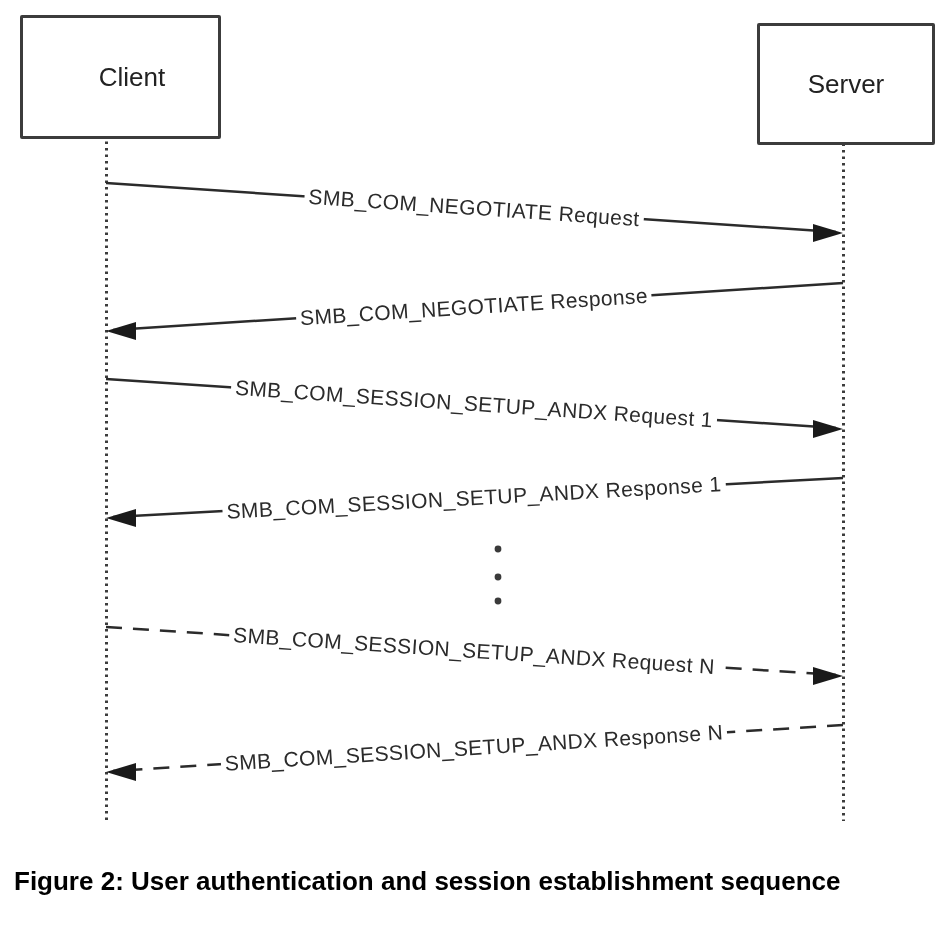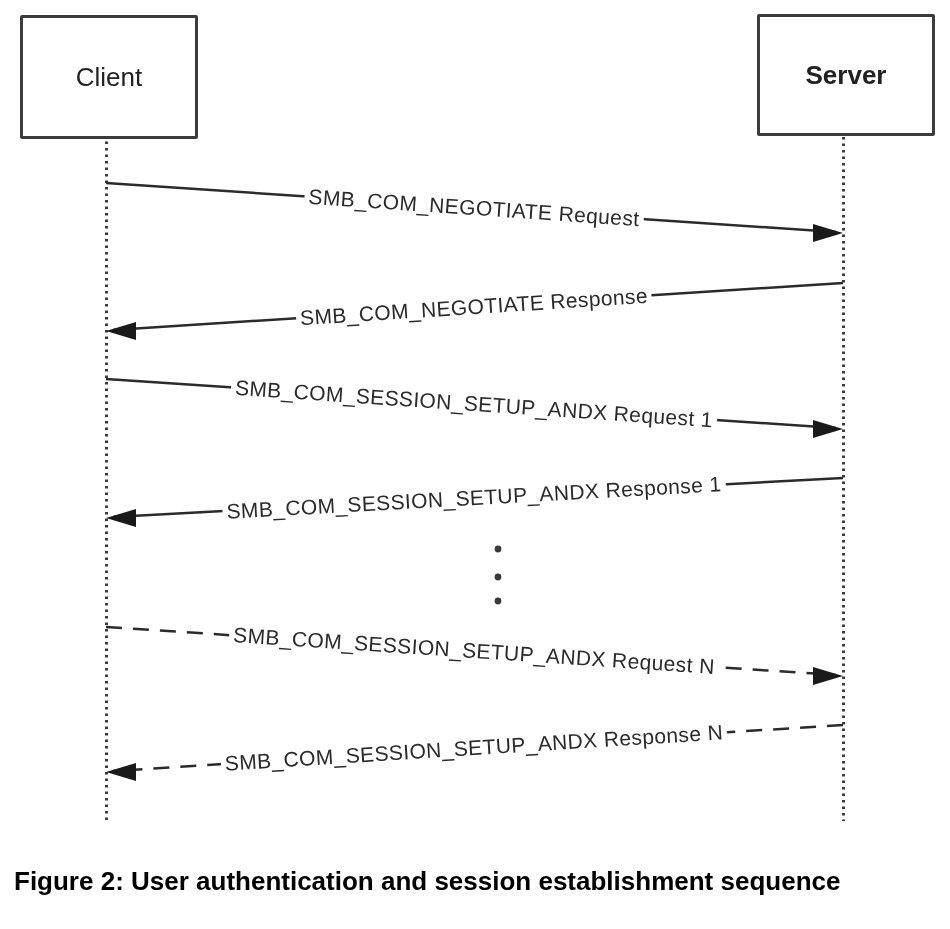--- a/index.html
+++ b/index.html
@@ -27,22 +27,22 @@
     border: 3px solid #3c3c3c;
     border-radius: 2px;
     background: #ffffff;
     display: flex;
     align-items: center;
     justify-content: center;
     font-size: 26px;
     color: #222222;
     z-index: 2;
   }
-  #client-box { left: 20px; top: 15px; width: 172px; height: 118px; }
-  #server-box { left: 757px; top: 14px; width: 172px; height: 116px; font-weight: bold; }
+  #client-box { left: 20px; top: 15px; width: 172px; height: 118px; padding-left: 23px; }
+  #server-box { left: 757px; top: 23px; width: 172px; height: 116px; }
 
   .msg-label {
     position: absolute;
     white-space: nowrap;
     font-size: 21px;
     letter-spacing: 0.4px;
     color: #2b2b2b;
     background: #ffffff;
     padding: 0 4px;
     z-index: 3;

